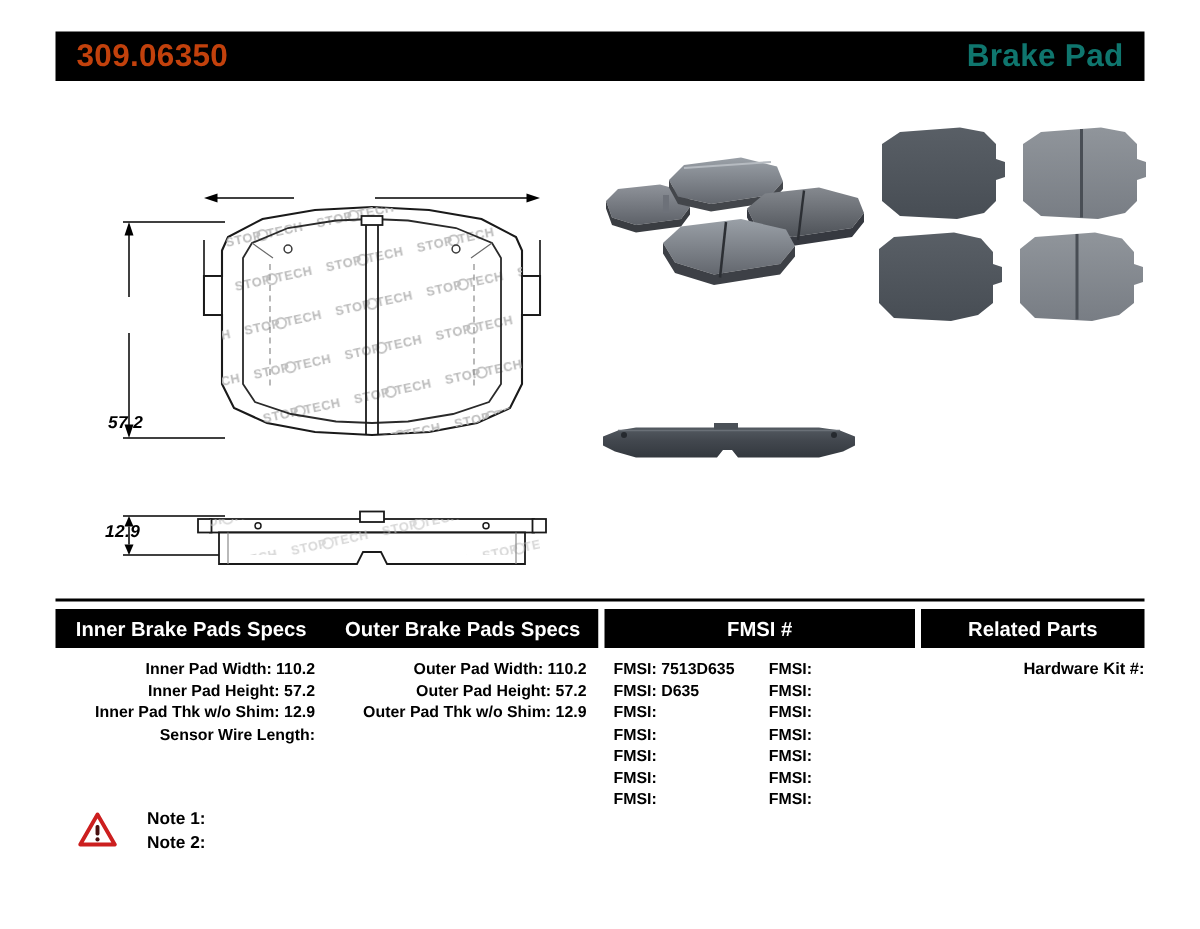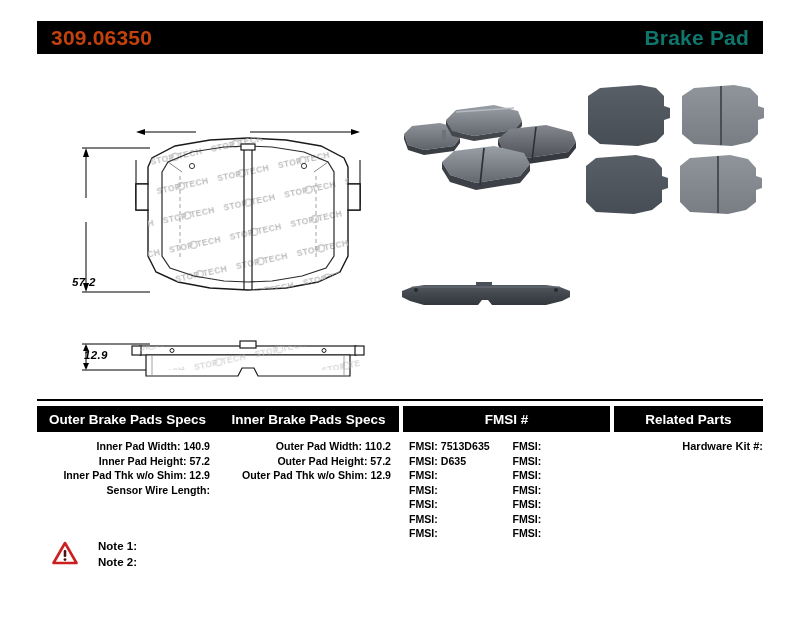--- a/index.html
+++ b/index.html
@@ -53,21 +53,21 @@
   }
   .dim-label {
     position: absolute;
     font-size: 11.5px;
     font-weight: bold;
     font-style: italic;
     letter-spacing: 0.3px;
   }
   .dim-110 { left: 198px; top: 126px; }
   .dim-57  { left: 72px;  top: 216px; }
-  .dim-129 { left: 84px;  top: 289px; }
+  .dim-129 { left: 70px;  top: 289px; }
 
   svg.line-art { position: absolute; left: 0; top: 0; }
 
   
   .photo-group { position: absolute; }
 
   
   .spec-table {
     position: absolute;
     left: 37px;
@@ -367,32 +367,32 @@
     <circle cx="160" cy="15" r="2" fill="#262a2f"></circle>
     <path d="M16,12 L164,12" stroke="#6a7077" stroke-width="1" fill="none"></path>
   </svg>
 </div>
 
 <div class="spec-table">
 
   <div class="table-top-rule"></div>
 
   <div class="header-row">
+    <div class="header-cell hc-inner">Inner Brake Pads Specs</div>
     <div class="header-cell hc-outer">Outer Brake Pads Specs</div>
-    <div class="header-cell hc-inner">Inner Brake Pads Specs</div>
     <div class="hc-gap"></div>
     <div class="header-cell hc-fmsi">FMSI #</div>
     <div class="hc-gap"></div>
     <div class="header-cell hc-related">Related Parts</div>
   </div>
 
   <div class="body-row">
 
     <div class="col col-inner">
-      <div class="spec-line">Inner Pad Width: 140.9</div>
+      <div class="spec-line">Inner Pad Width: 110.2</div>
       <div class="spec-line">Inner Pad Height: 57.2</div>
       <div class="spec-line">Inner Pad Thk w/o Shim: 12.9</div>
       <div class="spec-line">Sensor Wire Length:</div>
     </div>
 
     <div class="col col-outer">
       <div class="spec-line">Outer Pad Width: 110.2</div>
       <div class="spec-line">Outer Pad Height: 57.2</div>
       <div class="spec-line">Outer Pad Thk w/o Shim: 12.9</div>
     </div>

